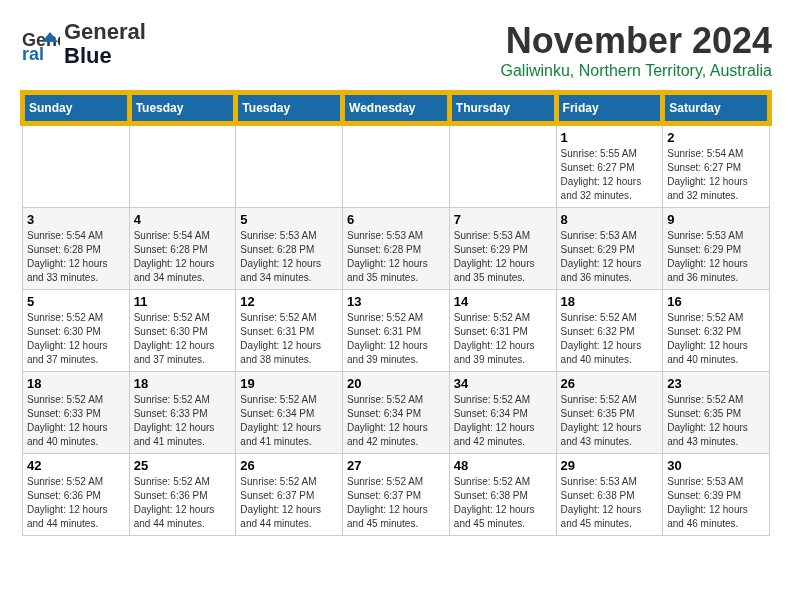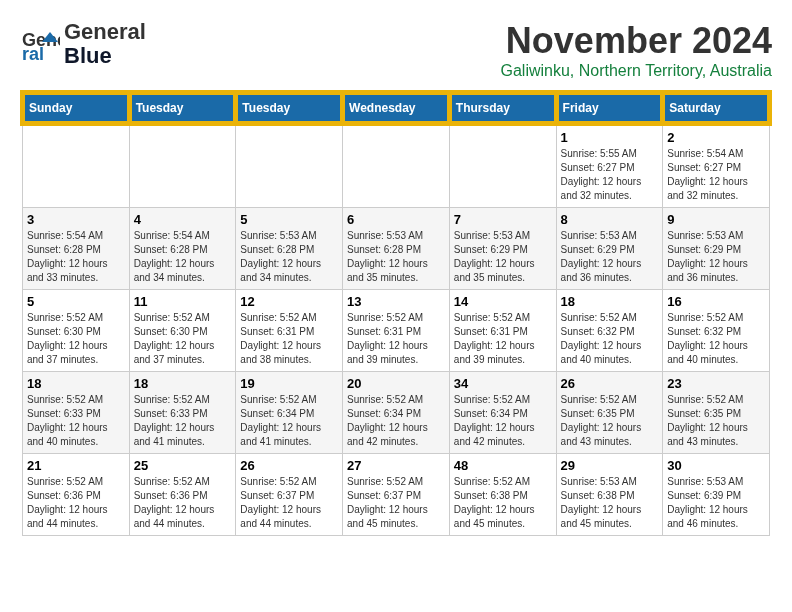--- a/index.html
+++ b/index.html
@@ -290,21 +290,21 @@
         <td>
           <span class="day-number">23</span>
           <div class="day-info" style="white-space: pre-line;">Sunrise: 5:52 AM
 Sunset: 6:35 PM
 Daylight: 12 hours
 and 43 minutes.</div>
         </td>
       </tr>
       <tr>
         <td>
-          <span class="day-number">21</span>
+          <span class="day-number">42</span>
           <div class="day-info" style="white-space: pre-line;">Sunrise: 5:52 AM
 Sunset: 6:36 PM
 Daylight: 12 hours
 and 44 minutes.</div>
         </td>
         <td>
           <span class="day-number">25</span>
           <div class="day-info" style="white-space: pre-line;">Sunrise: 5:52 AM
 Sunset: 6:36 PM
 Daylight: 12 hours

